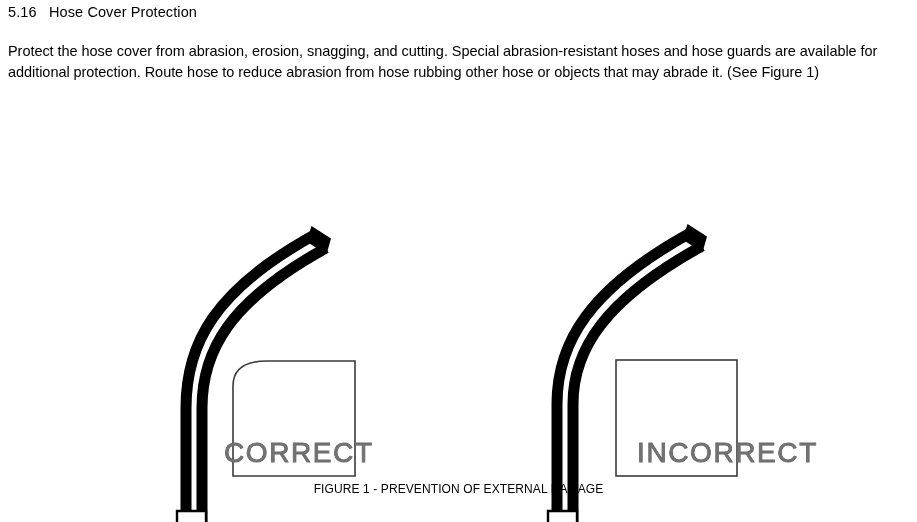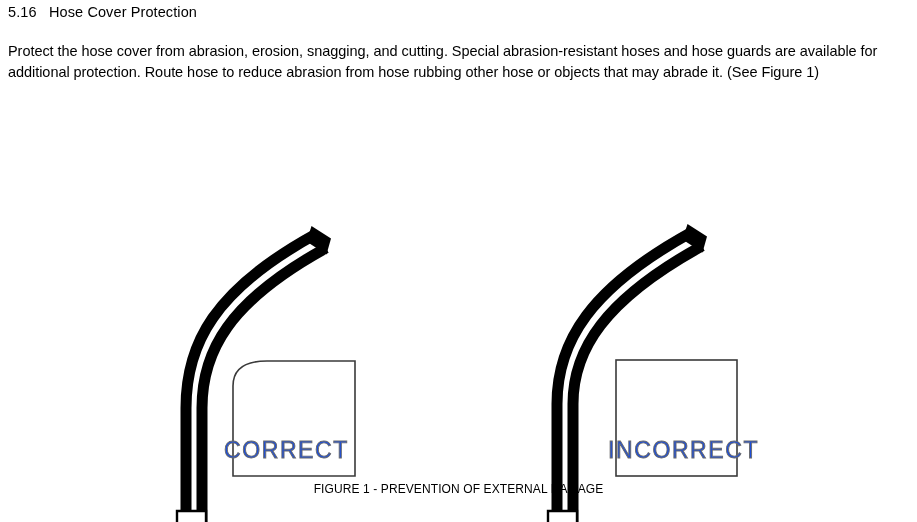--- a/index.html
+++ b/index.html
@@ -57,35 +57,35 @@
   }
   #figure-svg {
     position: absolute;
     left: 0;
     top: 0;
     display: block;
   }
 
   .panel-label {
     position: absolute;
-    font-size: 23px;
+    font-size: 28px;
     letter-spacing: 1.6px;
-    color: #1d4ed8;
+    color: #737373;
     -webkit-text-stroke: 0.9px #6b6b6b;
     text-stroke: 0.9px #6b6b6b;
     text-shadow: none;
     white-space: pre;
     font-family: "Liberation Sans", sans-serif;
   }
   #label-correct {
     left: 224px;
     top: 329px;
   }
   #label-incorrect {
-    left: 608px;
+    left: 637px;
     top: 329px;
   }
 
   .figure-caption {
     position: absolute;
     left: 0;
     top: 374px;
     width: 917px;
     text-align: center;
     font-size: 12px;

